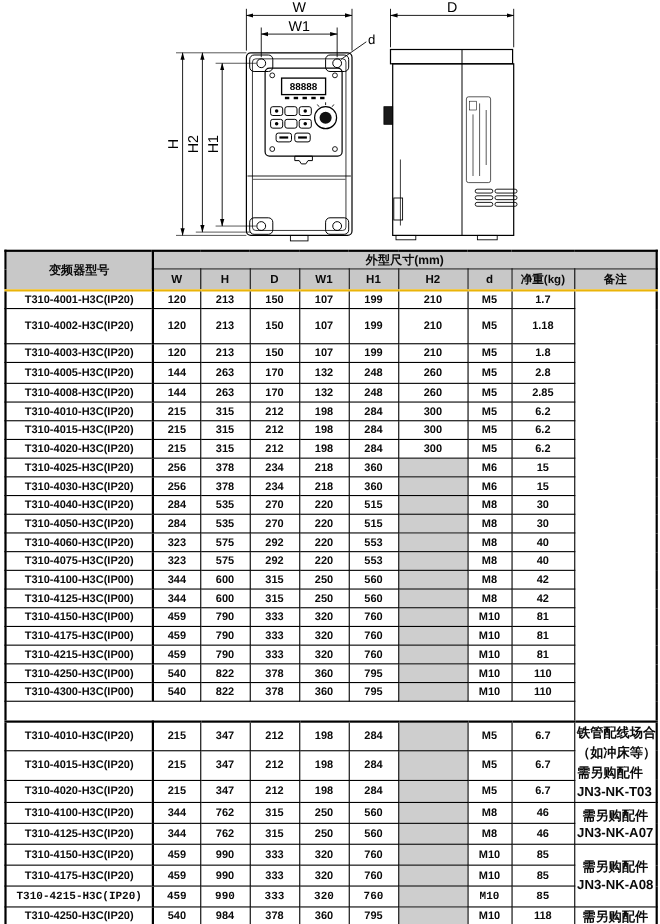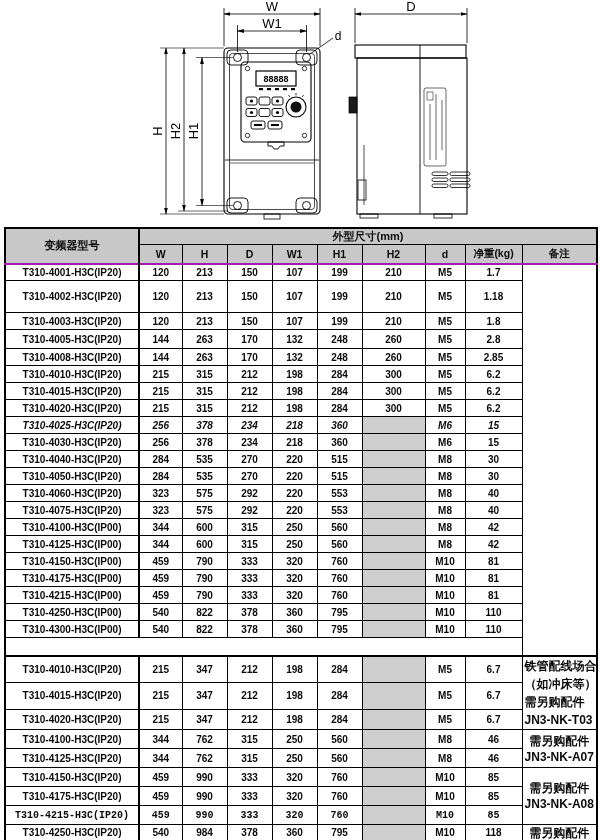--- a/index.html
+++ b/index.html
@@ -11,21 +11,21 @@
                border-collapse:collapse; table-layout:fixed;
                border:2px solid #000; }
   .spec th, .spec td { border:1px solid #000; padding:0; margin:0;
                text-align:center; vertical-align:middle;
                font-weight:bold; font-size:10px; color:#0a0a0a;
                overflow:hidden; white-space:nowrap; }
   .spec thead th { background:#c8c8c8; font-size:11px; }
   .spec thead tr.top { height:14px; }
   .spec thead tr.sub { height:19px; }
   .spec thead tr.sub th { font-size:10.5px; }
-  .spec tbody tr:first-child td { border-top:2px solid #a21caf; }
+  .spec tbody tr:first-child td { border-top:2px solid #eab308; }
   .spec td.model, .spec th.model-h { border-right:2px solid #000;text-align:center; }
   .spec td.model { font-size:10px; }
   .spec td.gray { background:#cecece; }
   .spec tr.spacer td { height:17px; }
   .spec tr.sec2start td { border-top:2px solid #000; }
   .spec td.remark { font-size:12px; line-height:16px; white-space:normal; }
   .spec td.remark.left { text-align:left; line-height:18px; padding-left:2px; }
   .spec td.remark div { white-space:nowrap; }
 </style>
 </head>
@@ -274,21 +274,21 @@
           <td class="model">T310-4020-H3C(IP20)</td>
           <td>215</td>
           <td>315</td>
           <td>212</td>
           <td>198</td>
           <td>284</td>
           <td>300</td>
           <td>M5</td>
           <td>6.2</td>
         </tr>
-        <tr style="height: 17px; font-style: italic;">
+        <tr style="height: 17px;">
           <td class="model">T310-4025-H3C(IP20)</td>
           <td>256</td>
           <td>378</td>
           <td>234</td>
           <td>218</td>
           <td>360</td>
           <td class="gray"></td>
           <td>M6</td>
           <td>15</td>
         </tr>

